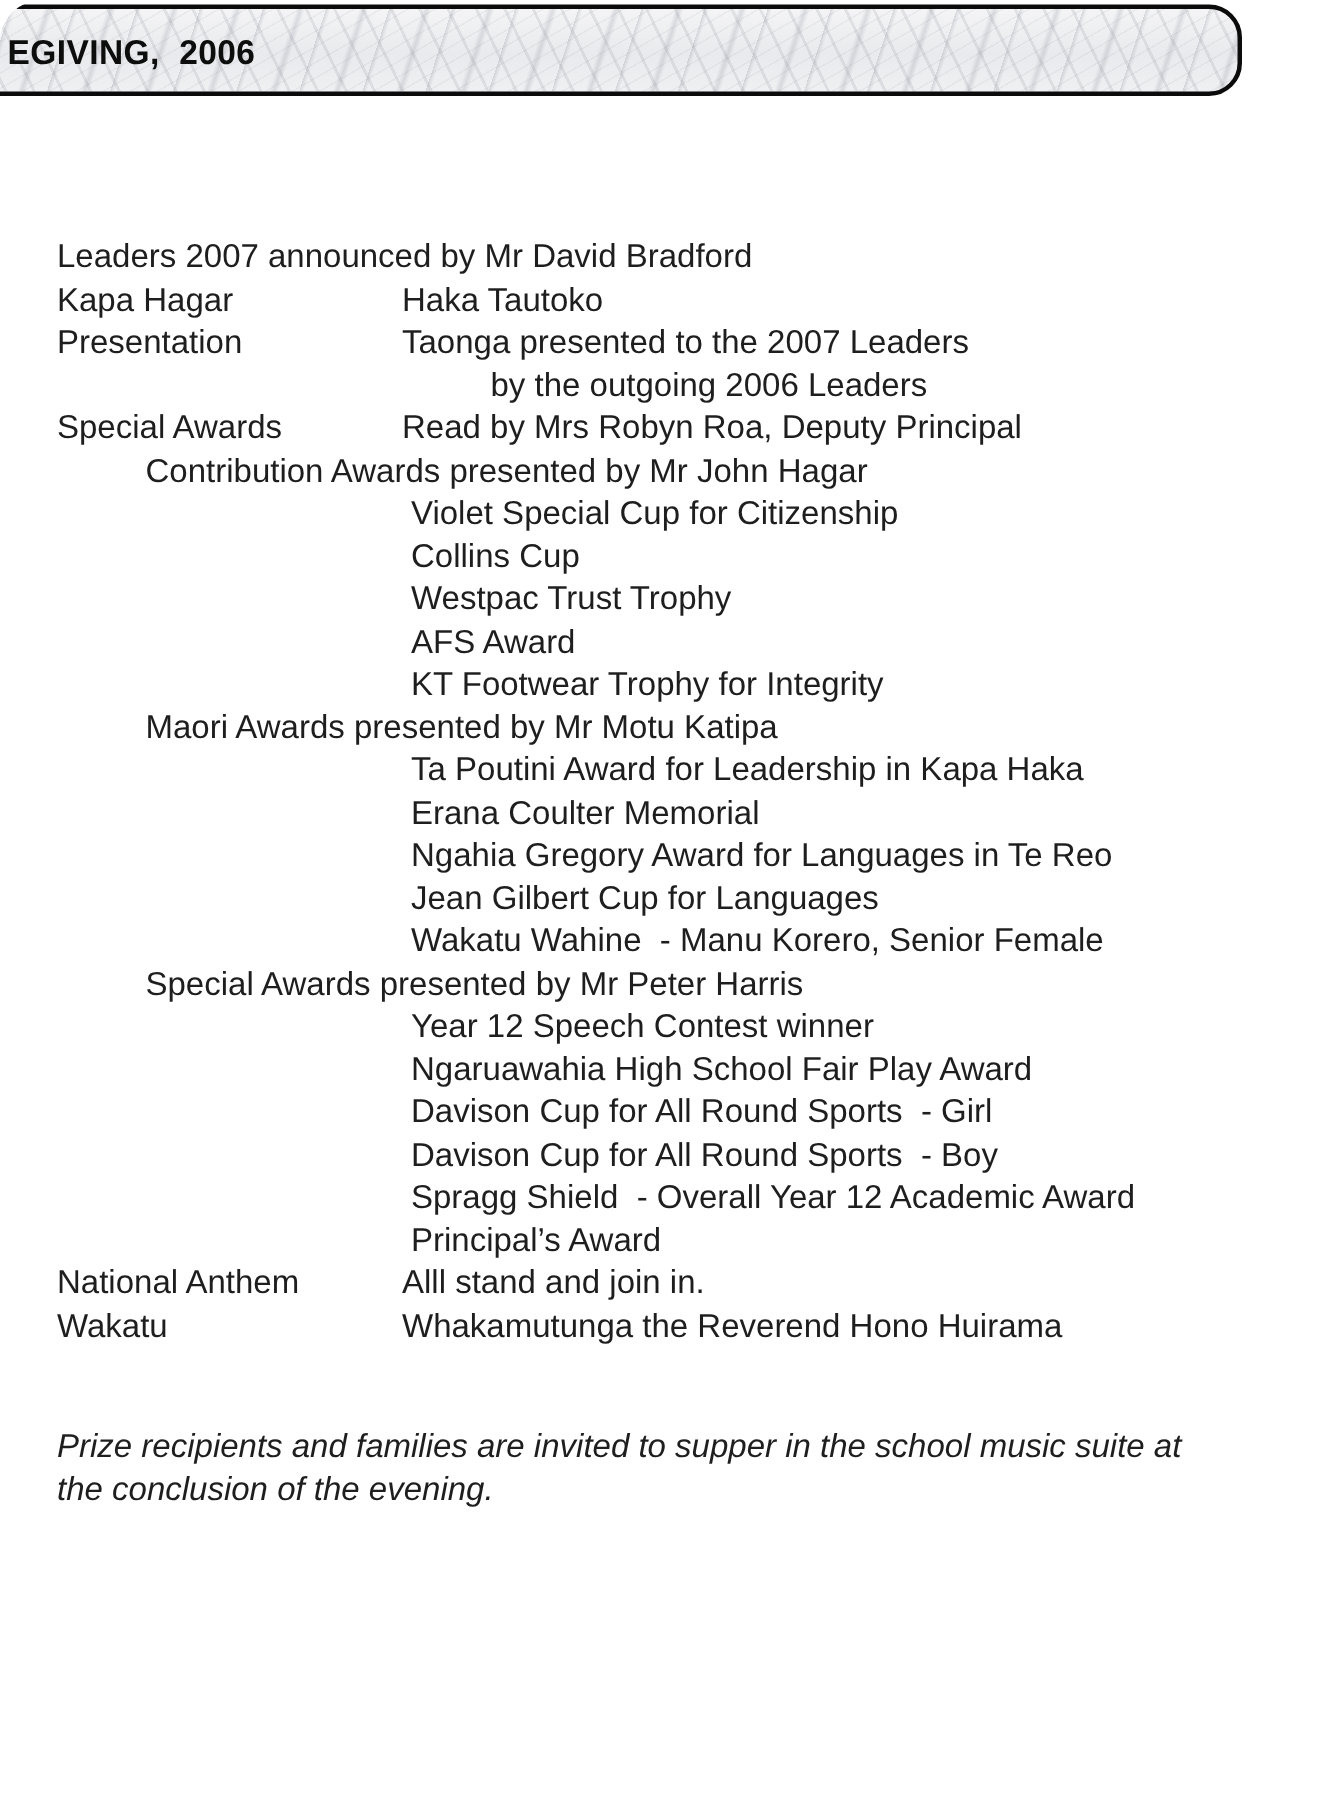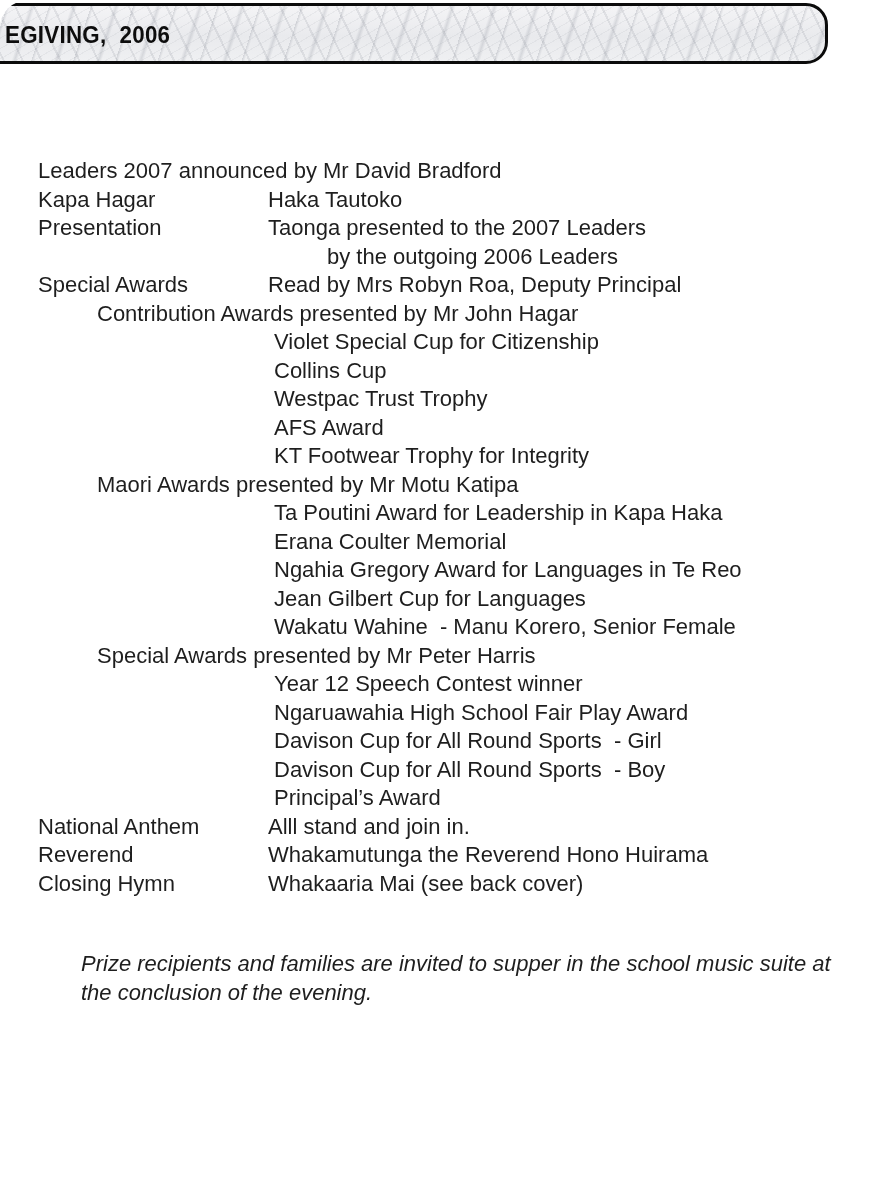--- a/index.html
+++ b/index.html
@@ -67,21 +67,21 @@
 
   
   .note{
     position:absolute;
     left:38px;top:950px;
     width:830px;
     font-size:22px;
     font-style:italic;
     line-height:28.5px;
   }
-  .note .note-line{white-space:pre;margin-left:43px;}
+  .note .note-line{white-space:pre;}
 </style>
 </head>
 <body>
 
 <div class="page">
 
   <div class="banner">
     <span class="banner-title">EGIVING,  2006</span>
   </div>
 
@@ -101,24 +101,24 @@
       <div class="line award">Ta Poutini Award for Leadership in Kapa Haka</div>
       <div class="line award">Erana Coulter Memorial</div>
       <div class="line award">Ngahia Gregory Award for Languages in Te Reo</div>
       <div class="line award">Jean Gilbert Cup for Languages</div>
       <div class="line award">Wakatu Wahine  - Manu Korero, Senior Female</div>
       <div class="line group">Special Awards presented by Mr Peter Harris</div>
       <div class="line award">Year 12 Speech Contest winner</div>
       <div class="line award">Ngaruawahia High School Fair Play Award</div>
       <div class="line award">Davison Cup for All Round Sports  - Girl</div>
       <div class="line award">Davison Cup for All Round Sports  - Boy</div>
+      <div class="line award">Spragg Shield  - Overall Year 12 Academic Award</div>
       <div class="line award">Principal’s Award</div>
       <div class="line pair"><span class="label">National Anthem</span><span class="value">Alll stand and join in.</span></div>
-      <div class="line pair"><span class="label">Reverend</span><span class="value">Whakamutunga the Reverend Hono Huirama</span></div>
-      <div class="line pair"><span class="label">Closing Hymn</span><span class="value">Whakaaria Mai (see back cover)</span></div>
+      <div class="line pair"><span class="label">Wakatu</span><span class="value">Whakamutunga the Reverend Hono Huirama</span></div>
     </div>
 
   <div class="note">
     <div class="note-line">Prize recipients and families are invited to supper in the school music suite at</div>
     <div class="note-line">the conclusion of the evening.</div>
   </div>
 
 </div>
 
 </body></html>

